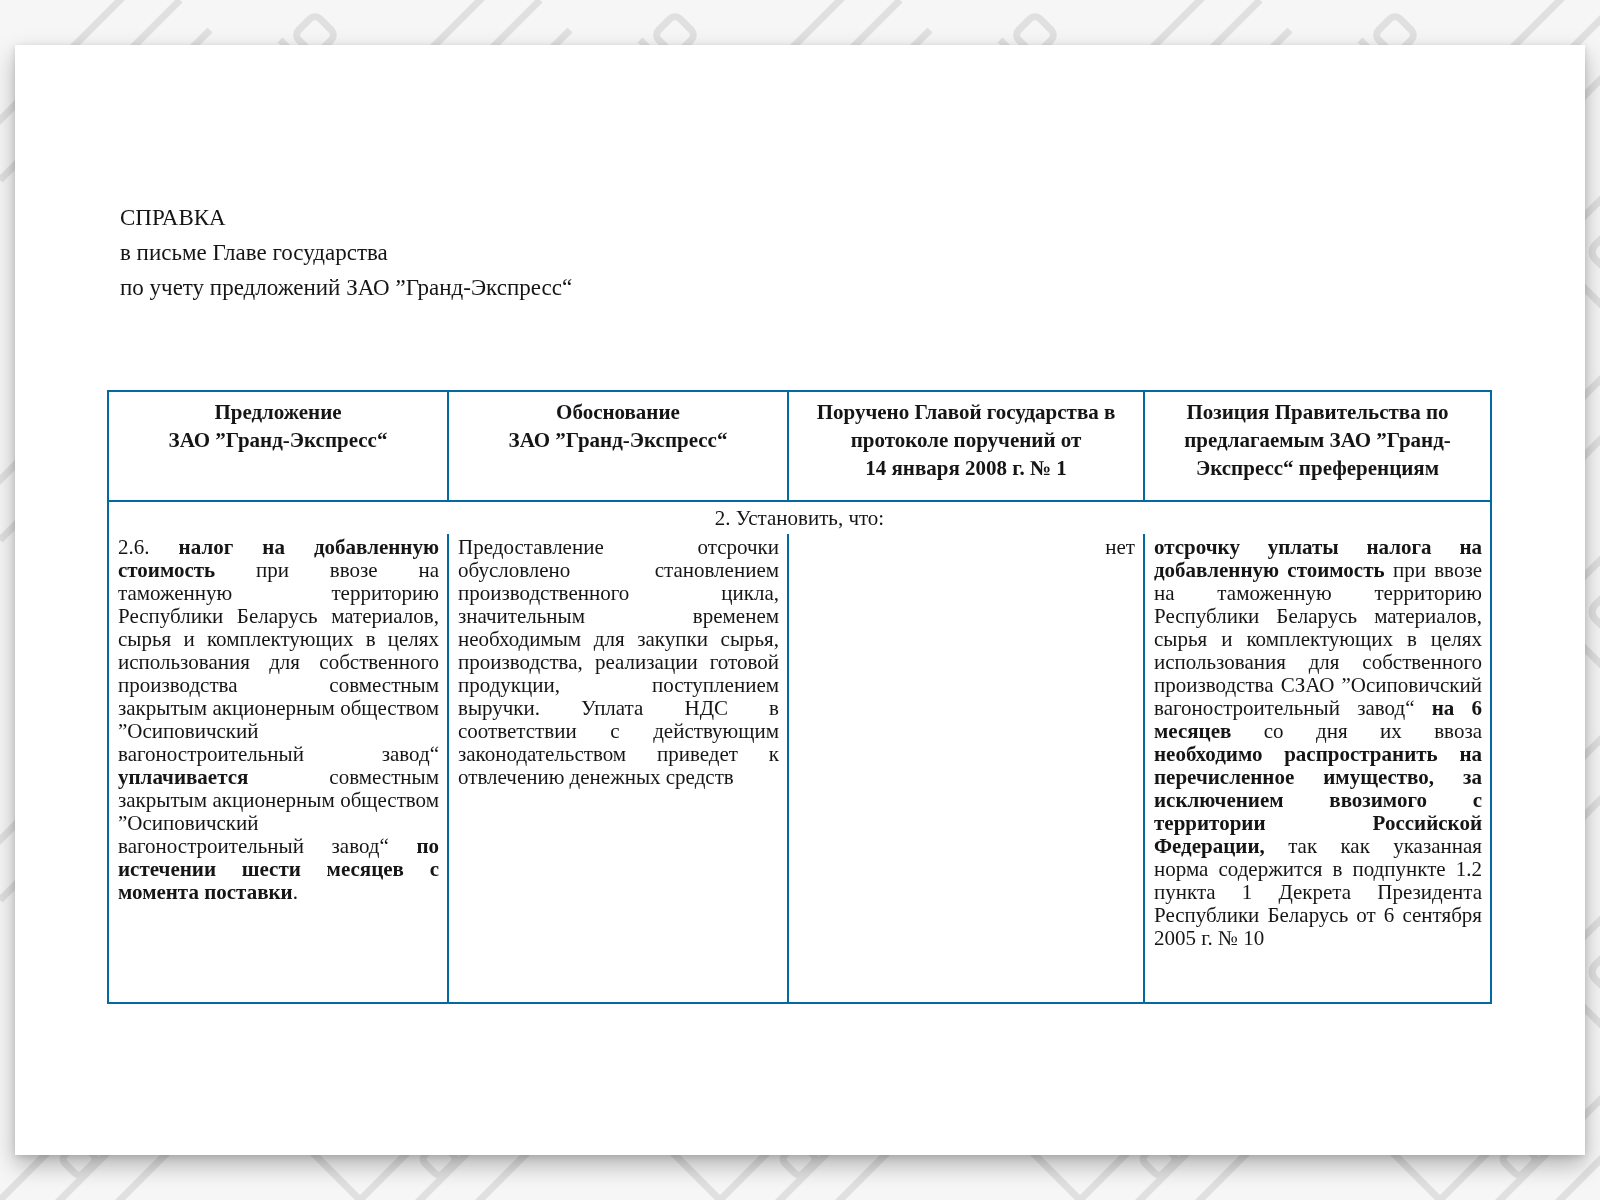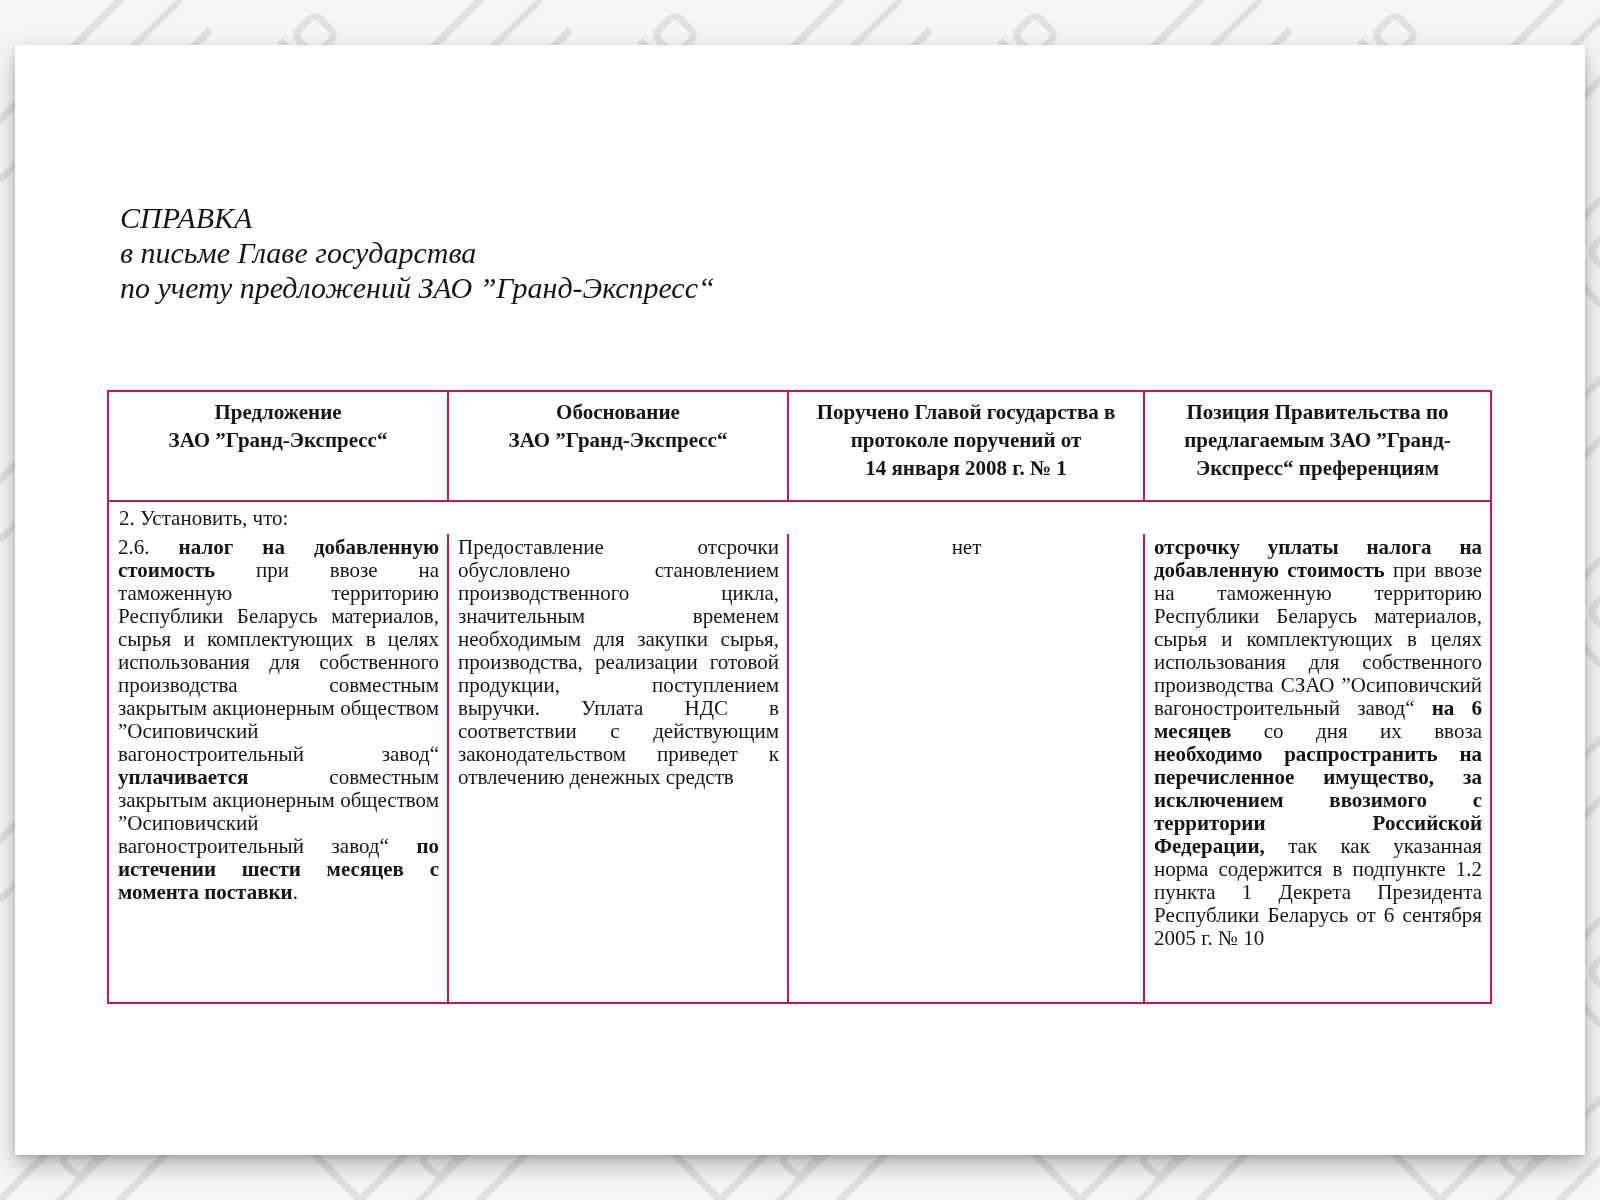--- a/index.html
+++ b/index.html
@@ -15,61 +15,61 @@
   .page {
     position: absolute;
     left: 15px; top: 45px;
     width: 1570px; height: 1110px;
     background: #ffffff;
     box-shadow: 0 10px 22px rgba(0,0,0,0.28), 0 2px 6px rgba(0,0,0,0.12);
   }
   .title-block {
     position: absolute;
     left: 105px; top: 155px;
-    font-size: 30px;
+    font-size: 23px;
     line-height: 35px;
     white-space: nowrap;
-    font-style: italic;
   }
   table.doc {
     position: absolute;
     left: 92px; top: 345px;
     width: 1383px;
     border-collapse: collapse;
     table-layout: fixed;
   }
   col.c1 { width: 340px; }
   col.c2 { width: 340px; }
   col.c3 { width: 356px; }
   col.c4 { width: 347px; }
-  th, td { border: 2px solid #be185d; vertical-align: top; }
+  th, td { border: 2px solid #0369a1; vertical-align: top; }
   th {
     height: 110px;
     font-size: 21px;
     line-height: 28px;
     font-weight: bold;
     text-align: center;
     padding: 6px 6px 0;
   }
   td.section-cell {
     border-bottom: none;
     height: 33px;
     font-size: 21px;
     line-height: 24px;
     padding: 4px 10px 0;
+    text-align: center;
   }
   tr.content-row td {
     border-top: none;
     height: 469px;
     font-size: 21px;
     line-height: 23px;
     text-align: justify;
     padding: 2px 8px 6px 9px;
   }
-  tr.content-row td.answer-cell { text-align: center; }
+  tr.content-row td.answer-cell { text-align: right; }
   .b { font-weight: bold; }
 </style>
 </head>
 <body>
 
 <svg class="bg-svg" width="1600" height="1200" xmlns="http://www.w3.org/2000/svg" aria-hidden="true">
   <defs>
     <pattern id="circ" width="360" height="360" patternUnits="userSpaceOnUse">
       <rect width="360" height="360" fill="#f6f6f6"></rect>
       <g fill="none" stroke="#e0e0e0" stroke-width="7">

